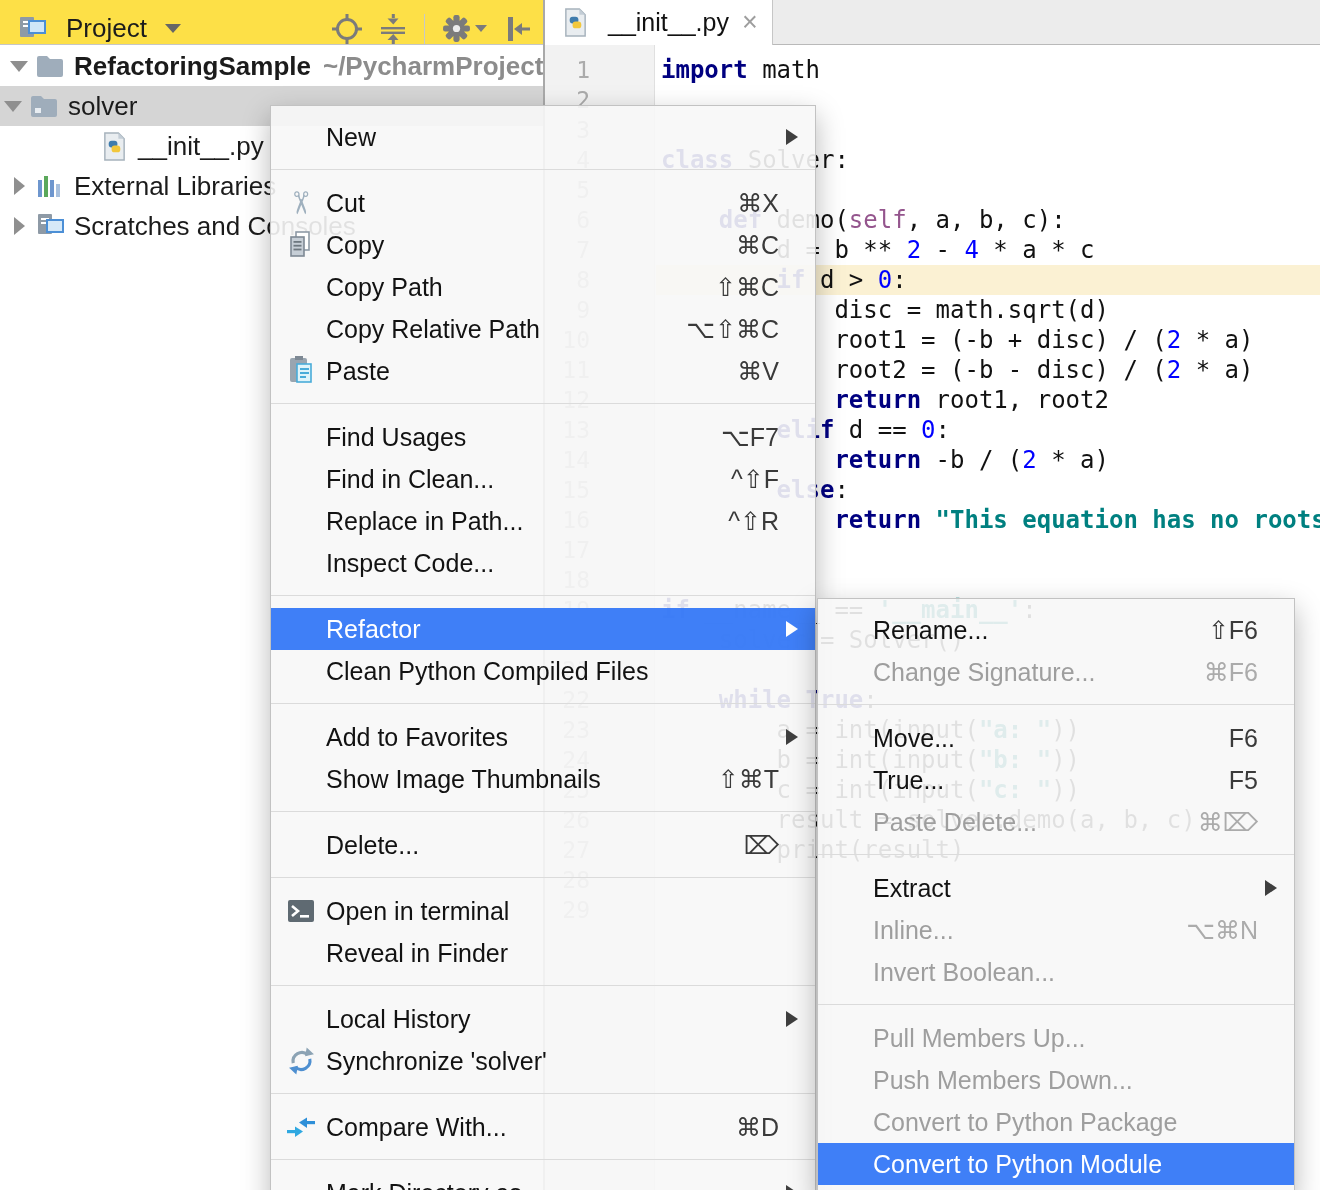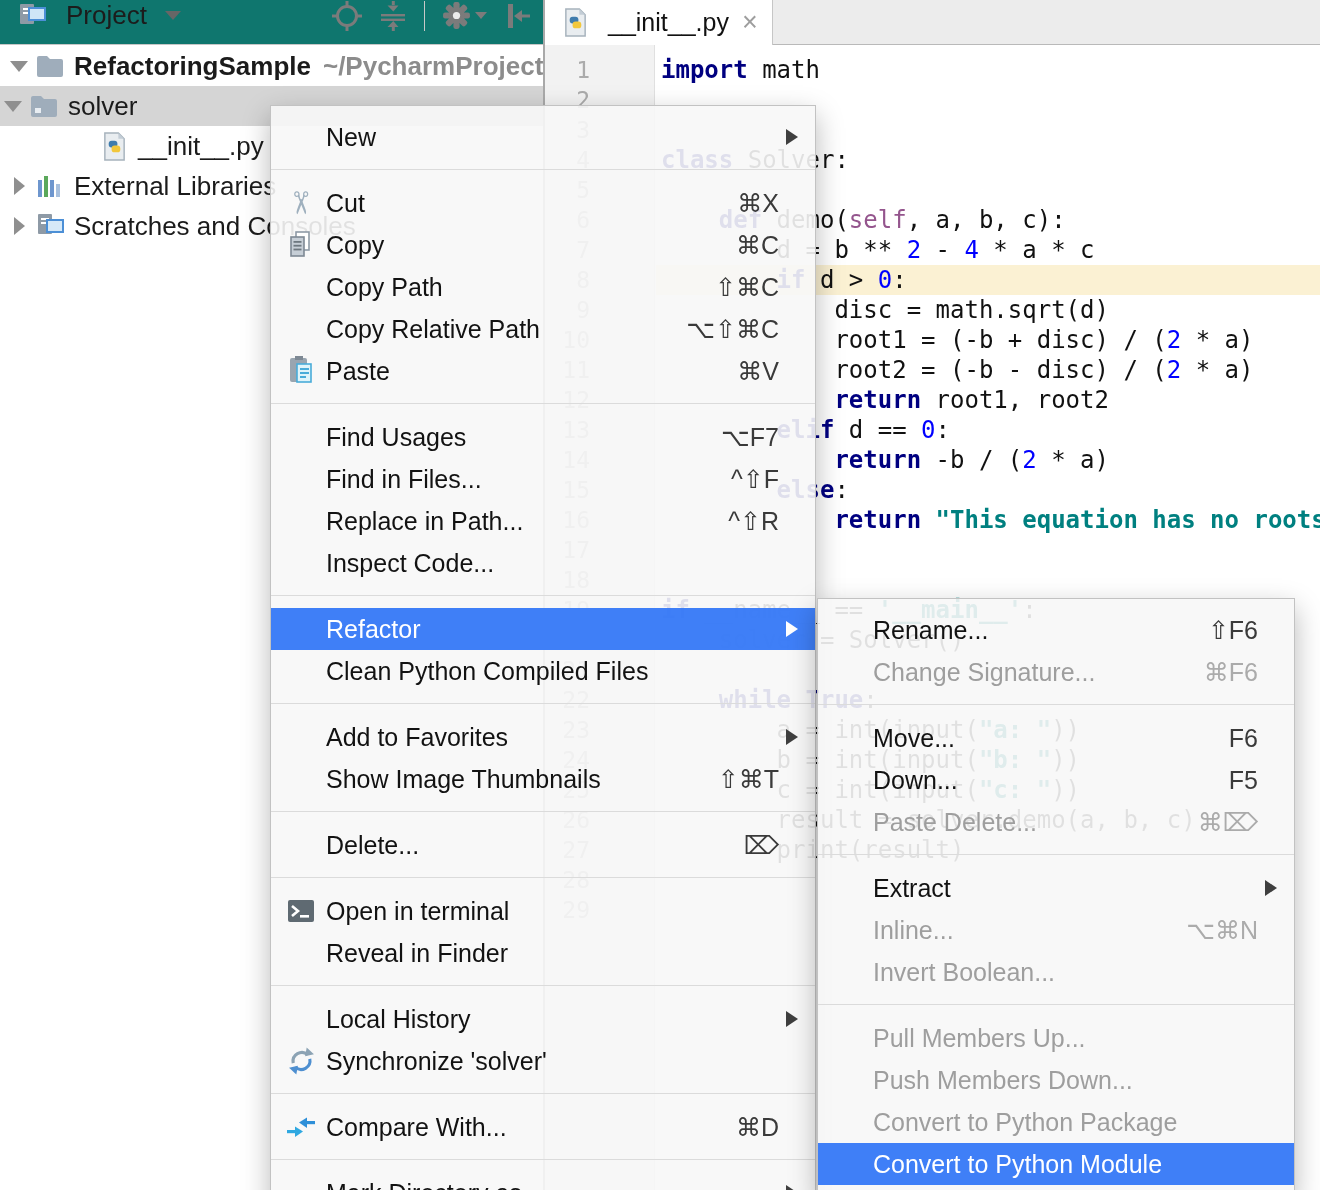--- a/index.html
+++ b/index.html
@@ -3,22 +3,22 @@
 <meta charset="utf-8">
 <style>
   * { margin:0; padding:0; box-sizing:border-box; }
   html,body { width:1320px; height:1190px; overflow:hidden; background:#fff;
               font-family:"Liberation Sans","DejaVu Sans",sans-serif; }
   .root { position:relative; width:1320px; height:1190px; overflow:hidden; background:#fff; }
 
   
   .ppanel { position:absolute; left:0; top:0; width:545px; height:100%; background:#fff;
             border-right:2px solid #A9A9A9; }
-  .pheader { height:45px; background:#0f766e; border-bottom:1px solid #C6C6C6;
-             display:flex; align-items:flex-start; padding:0 10px 0 14px; }
+  .pheader { height:45px; background:#fde047; border-bottom:1px solid #C6C6C6;
+             display:flex; align-items:flex-end; padding:0 10px 0 14px; }
   .pp-title { display:flex; align-items:center; gap:10px; font-size:26px; color:#1c1c1c; cursor:default; }
   .caret-down { width:0; height:0; border-left:8px solid transparent; border-right:8px solid transparent;
                 border-top:9px solid #666; margin-left:8px; }
   .pp-tools { margin-left:auto; display:flex; align-items:center; gap:16px; }
   .tool-btn { display:flex; align-items:center; }
   .vdiv { width:1px; height:30px; background:#C8C8C8; }
   .gear-caret { width:0;height:0;border-left:6px solid transparent;border-right:6px solid transparent;
                 border-top:7px solid #7B7B7B; margin-left:3px; }
 
   .tree { position:absolute; left:0; top:46px; right:0; bottom:0; background:#fff; overflow:hidden; }
@@ -333,21 +333,21 @@
         </span>
         <span class="mi-label">Paste</span>
         <span class="mi-short">⌘V</span>
       </div>
       <div class="msep"></div>
       <div class="mi">
         <span class="mi-label">Find Usages</span>
         <span class="mi-short">⌥F7</span>
       </div>
       <div class="mi">
-        <span class="mi-label">Find in Files...</span>
+        <span class="mi-label">Find in Clean...</span>
         <span class="mi-short">^⇧F</span>
       </div>
       <div class="mi">
         <span class="mi-label">Replace in Path...</span>
         <span class="mi-short">^⇧R</span>
       </div>
       <div class="mi">
         <span class="mi-label">Inspect Code...</span>
       </div>
       <div class="msep"></div>
@@ -429,21 +429,21 @@
       <div class="mi dis">
         <span class="mi-label">Change Signature...</span>
         <span class="mi-short">⌘F6</span>
       </div>
       <div class="msep"></div>
       <div class="mi">
         <span class="mi-label">Move...</span>
         <span class="mi-short">F6</span>
       </div>
       <div class="mi">
-        <span class="mi-label">Down...</span>
+        <span class="mi-label">True...</span>
         <span class="mi-short">F5</span>
       </div>
       <div class="mi dis">
         <span class="mi-label">Paste Delete...</span>
         <span class="mi-short">⌘⌦</span>
       </div>
       <div class="msep"></div>
       <div class="mi">
         <span class="mi-label">Extract</span>
         <span class="mi-arrow"></span>

